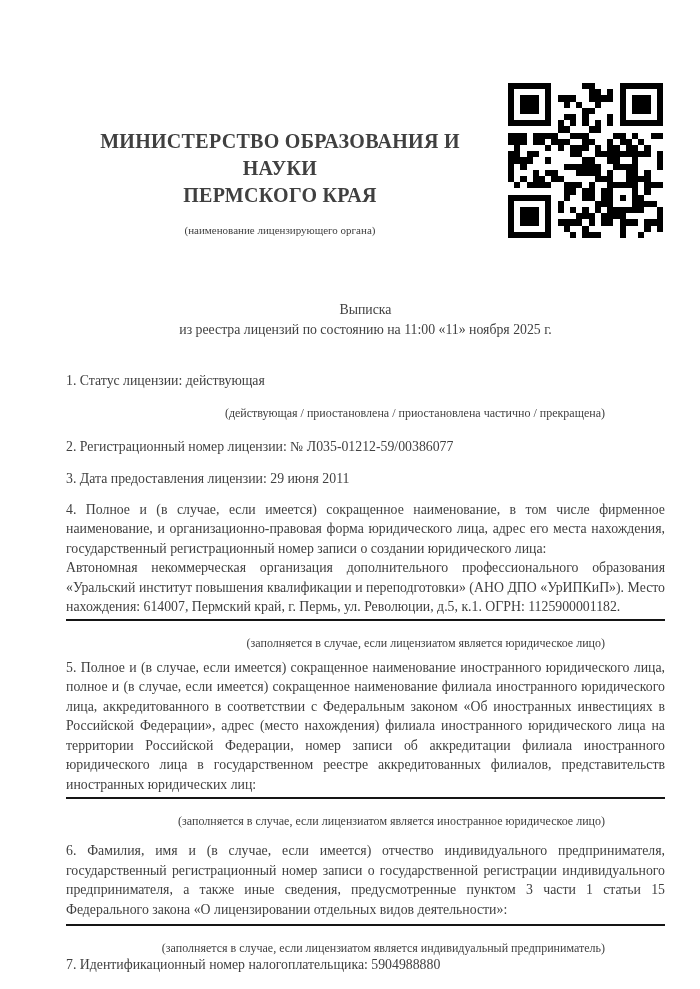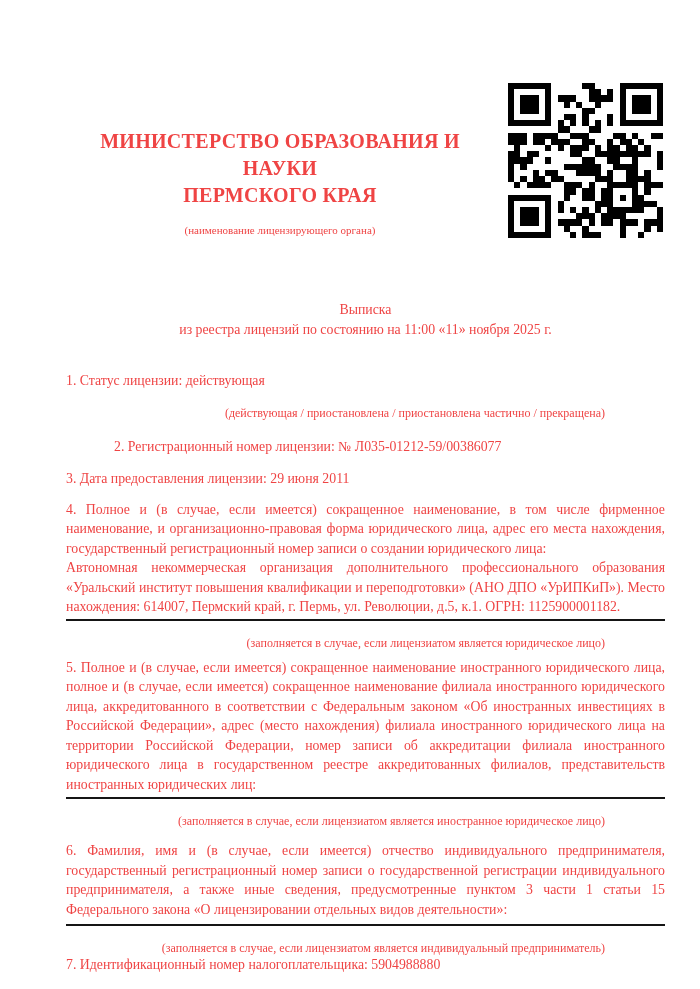--- a/index.html
+++ b/index.html
@@ -1,21 +1,21 @@
 <!DOCTYPE html>
 <html><head>
 <meta charset="utf-8">
 <style>
   html,body{margin:0;padding:0;background:#ffffff;}
   .page{
     position:relative;
     width:700px;height:989px;
     box-sizing:border-box;
     background:#ffffff;
-    color:#ef4444;
+    color:#404040;
     font-family:"Liberation Serif","DejaVu Serif",serif;
     padding:0 35px 0 66px;
     overflow:hidden;
   }
   .header-row{
     display:flex;
     justify-content:space-between;
     align-items:flex-start;
     padding-top:83px;
   }
@@ -27,21 +27,21 @@
   .item{font-size:13.8px;line-height:19.5px;}
   .just{text-align:justify;text-align-last:left;font-family:Liberation Serif, serif;}
   .caption{
     font-size:12px;line-height:13px;
     text-align:right;
     margin-right:60px;
     margin-top:16px;
   }
   .rule{height:0;border-top:2.5px solid #151515;margin-top:1px;}
   .m1{margin-top:32px;}
-  .m2{margin-top:17px;margin-left:48px;}
+  .m2{margin-top:17px;}
   .m3{margin-top:13px;}
   .m4{margin-top:11px;}
   .m4 .rule{margin-top:2px;}
   .m5{margin-top:8px;}
   .m5 .rule{margin-top:3px;}
   .m6{margin-top:13px;}
   .m6 .rule{margin-top:5px;}
   .m7{}
   .page-num{margin-top:14px;text-align:center;font-size:13px;}
 </style>

